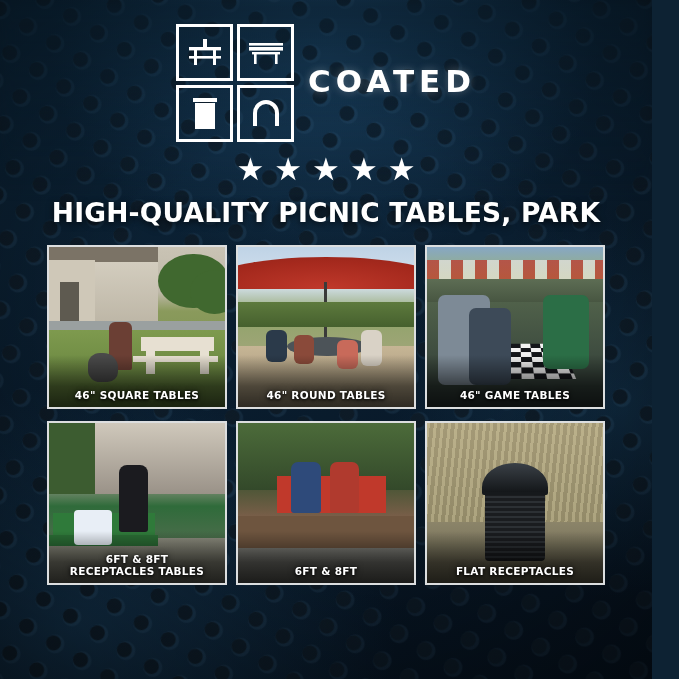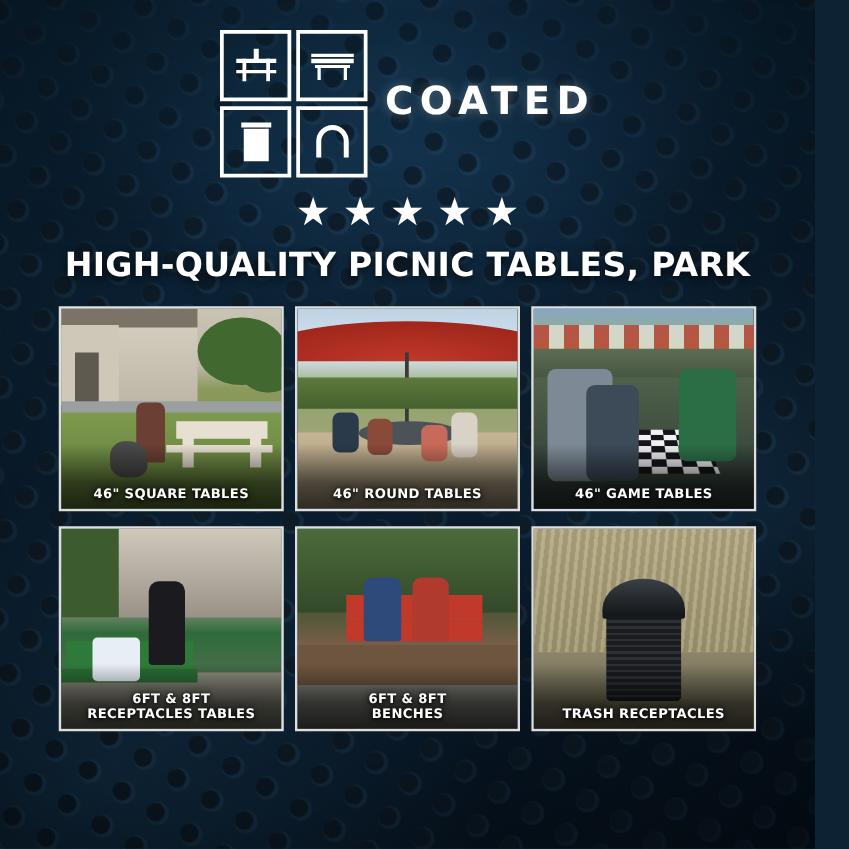--- a/index.html
+++ b/index.html
@@ -367,35 +367,34 @@
           <div class="mulch"></div>
           <div class="walk"></div>
           <div class="back"></div>
           <div class="bench"></div>
           <div class="kidb" style="left:30%;top:24%;width:17%;height:32%;background:#2e4a7a;"></div>
           <div class="kidb" style="left:52%;top:24%;width:17%;height:32%;background:#b03a2e;"></div>
         </div>
         <div class="shade"></div>
         <div class="caption">
           <div>6FT &amp; 8FT</div>
-          <div>BENCHES</div>
         </div>
       </div>
 
       <div class="card">
         <div class="scene s6">
           <div class="grass"></div>
           <div class="dirt"></div>
           <div class="can-body"></div>
           <div class="can-band"></div>
           <div class="can-dome"></div>
         </div>
         <div class="shade"></div>
         <div class="caption">
-          <div>TRASH RECEPTACLES</div>
+          <div>FLAT RECEPTACLES</div>
         </div>
       </div>
 
     </div>
   </div>
 
   <div class="vignette"></div>
 </div>
 
 </body></html>

